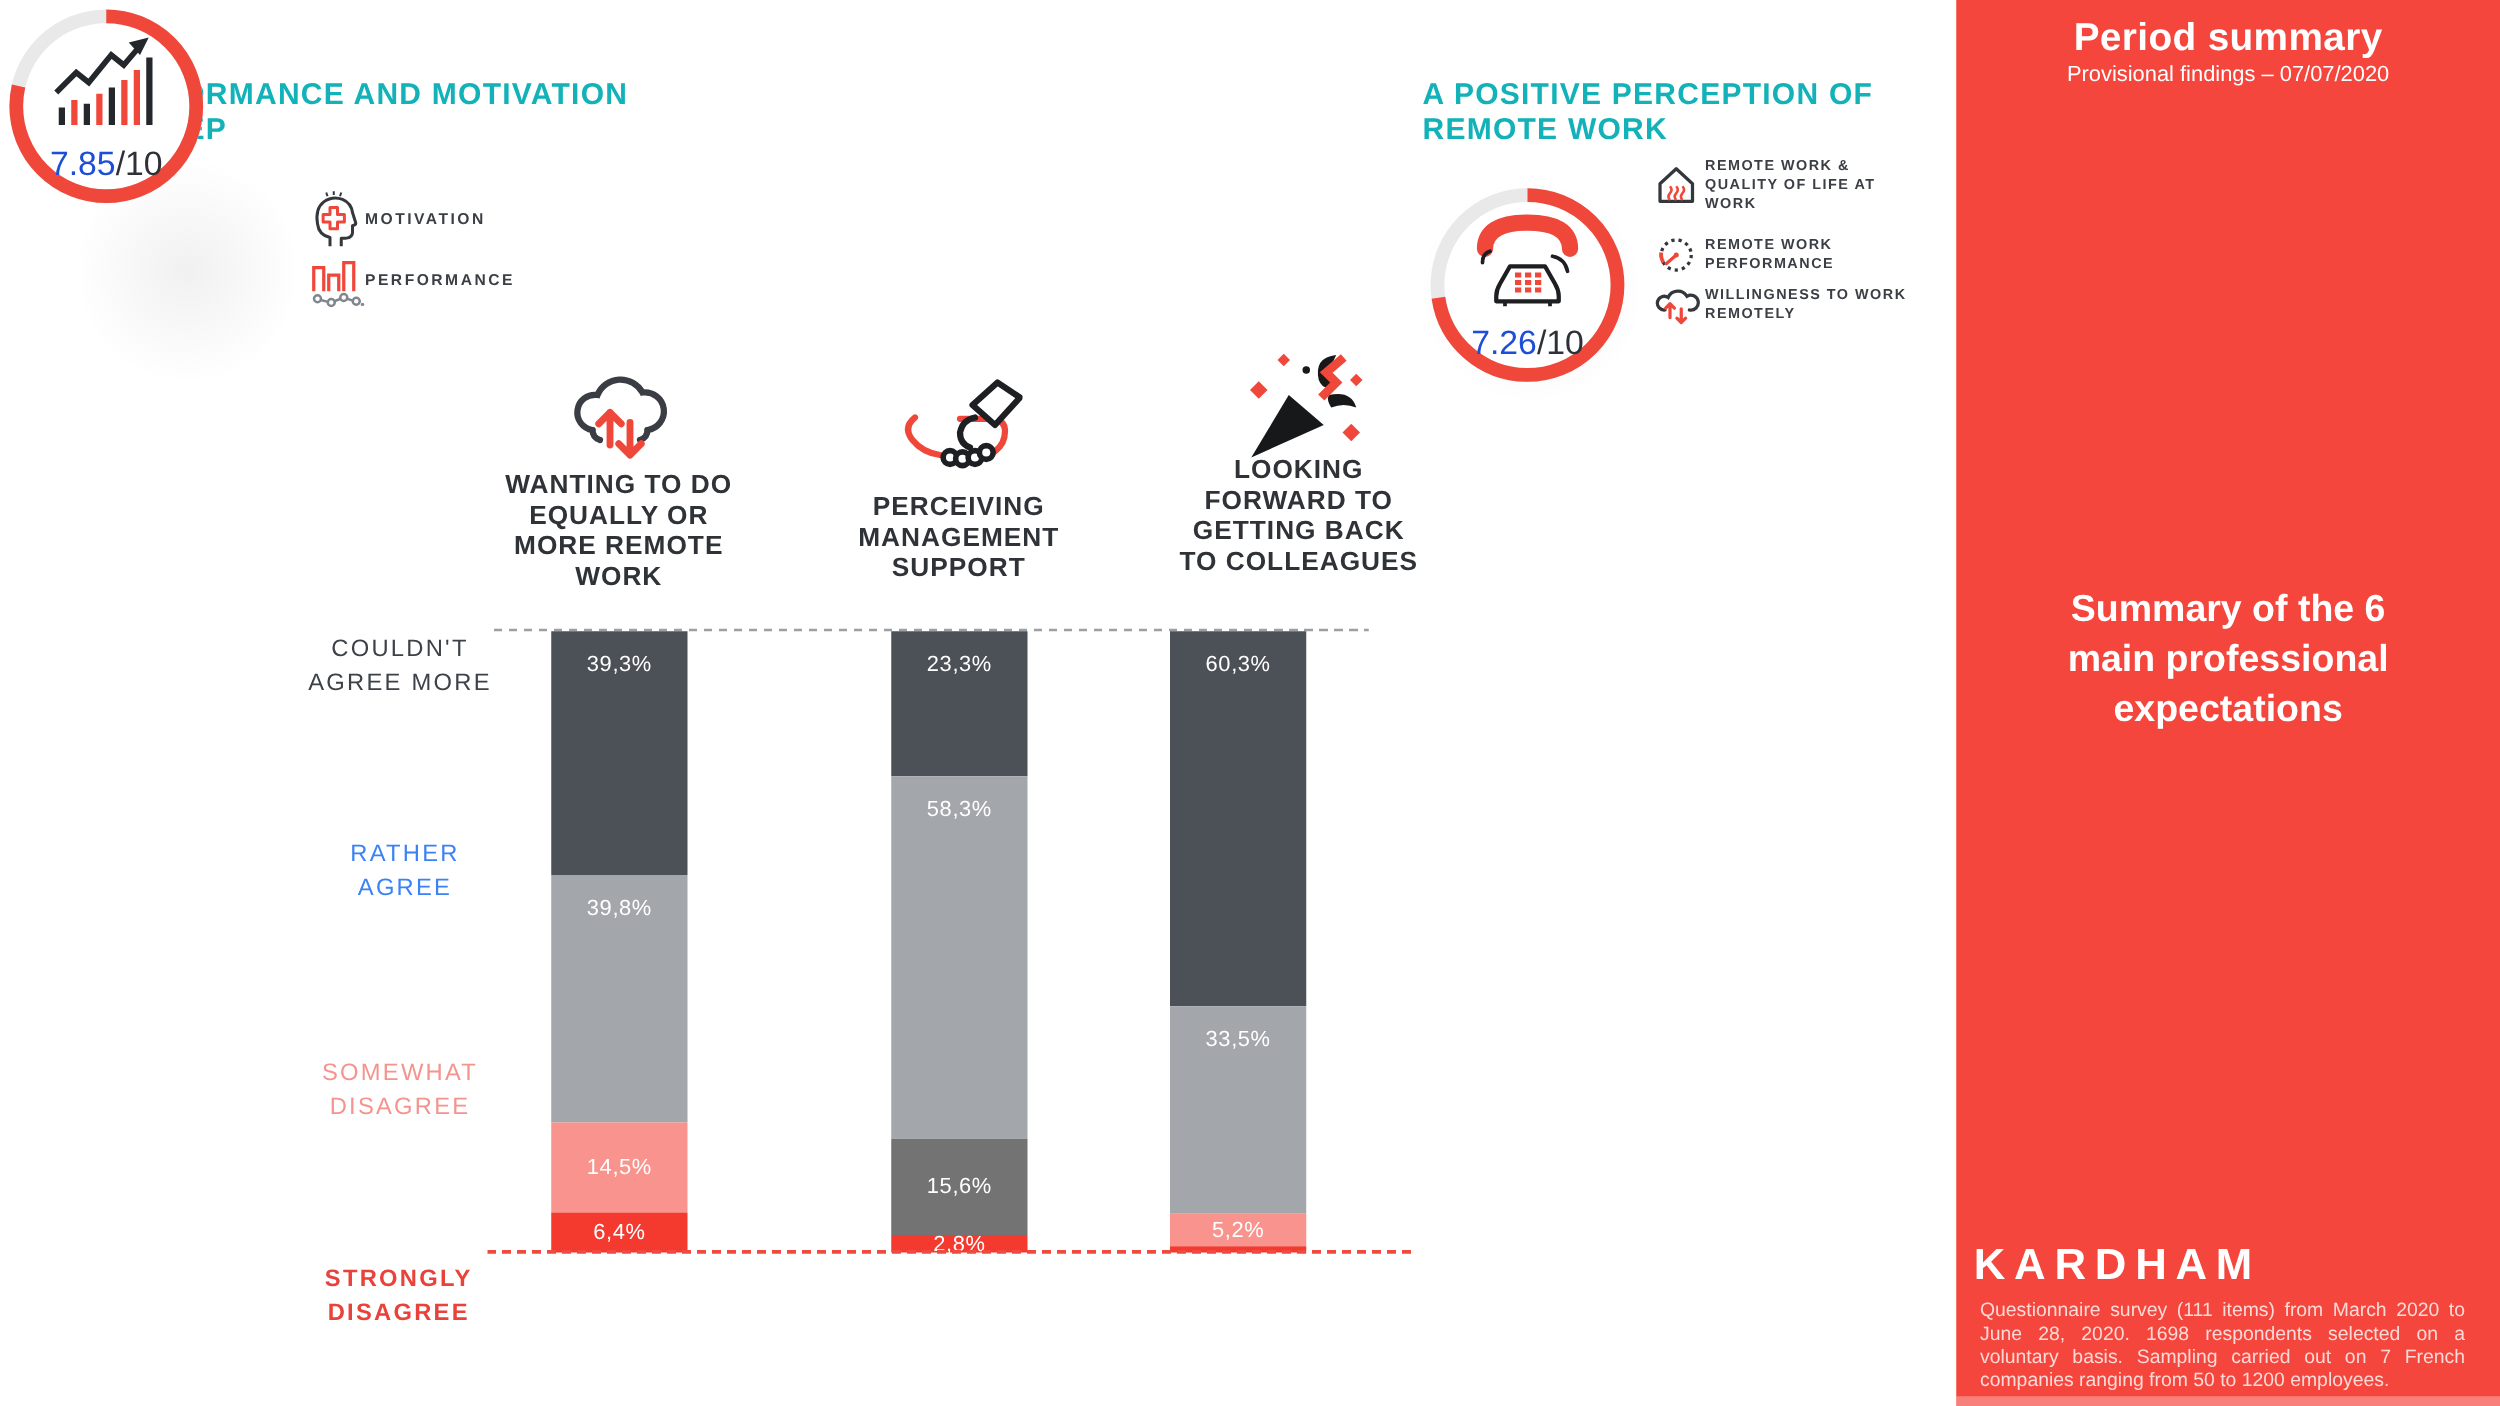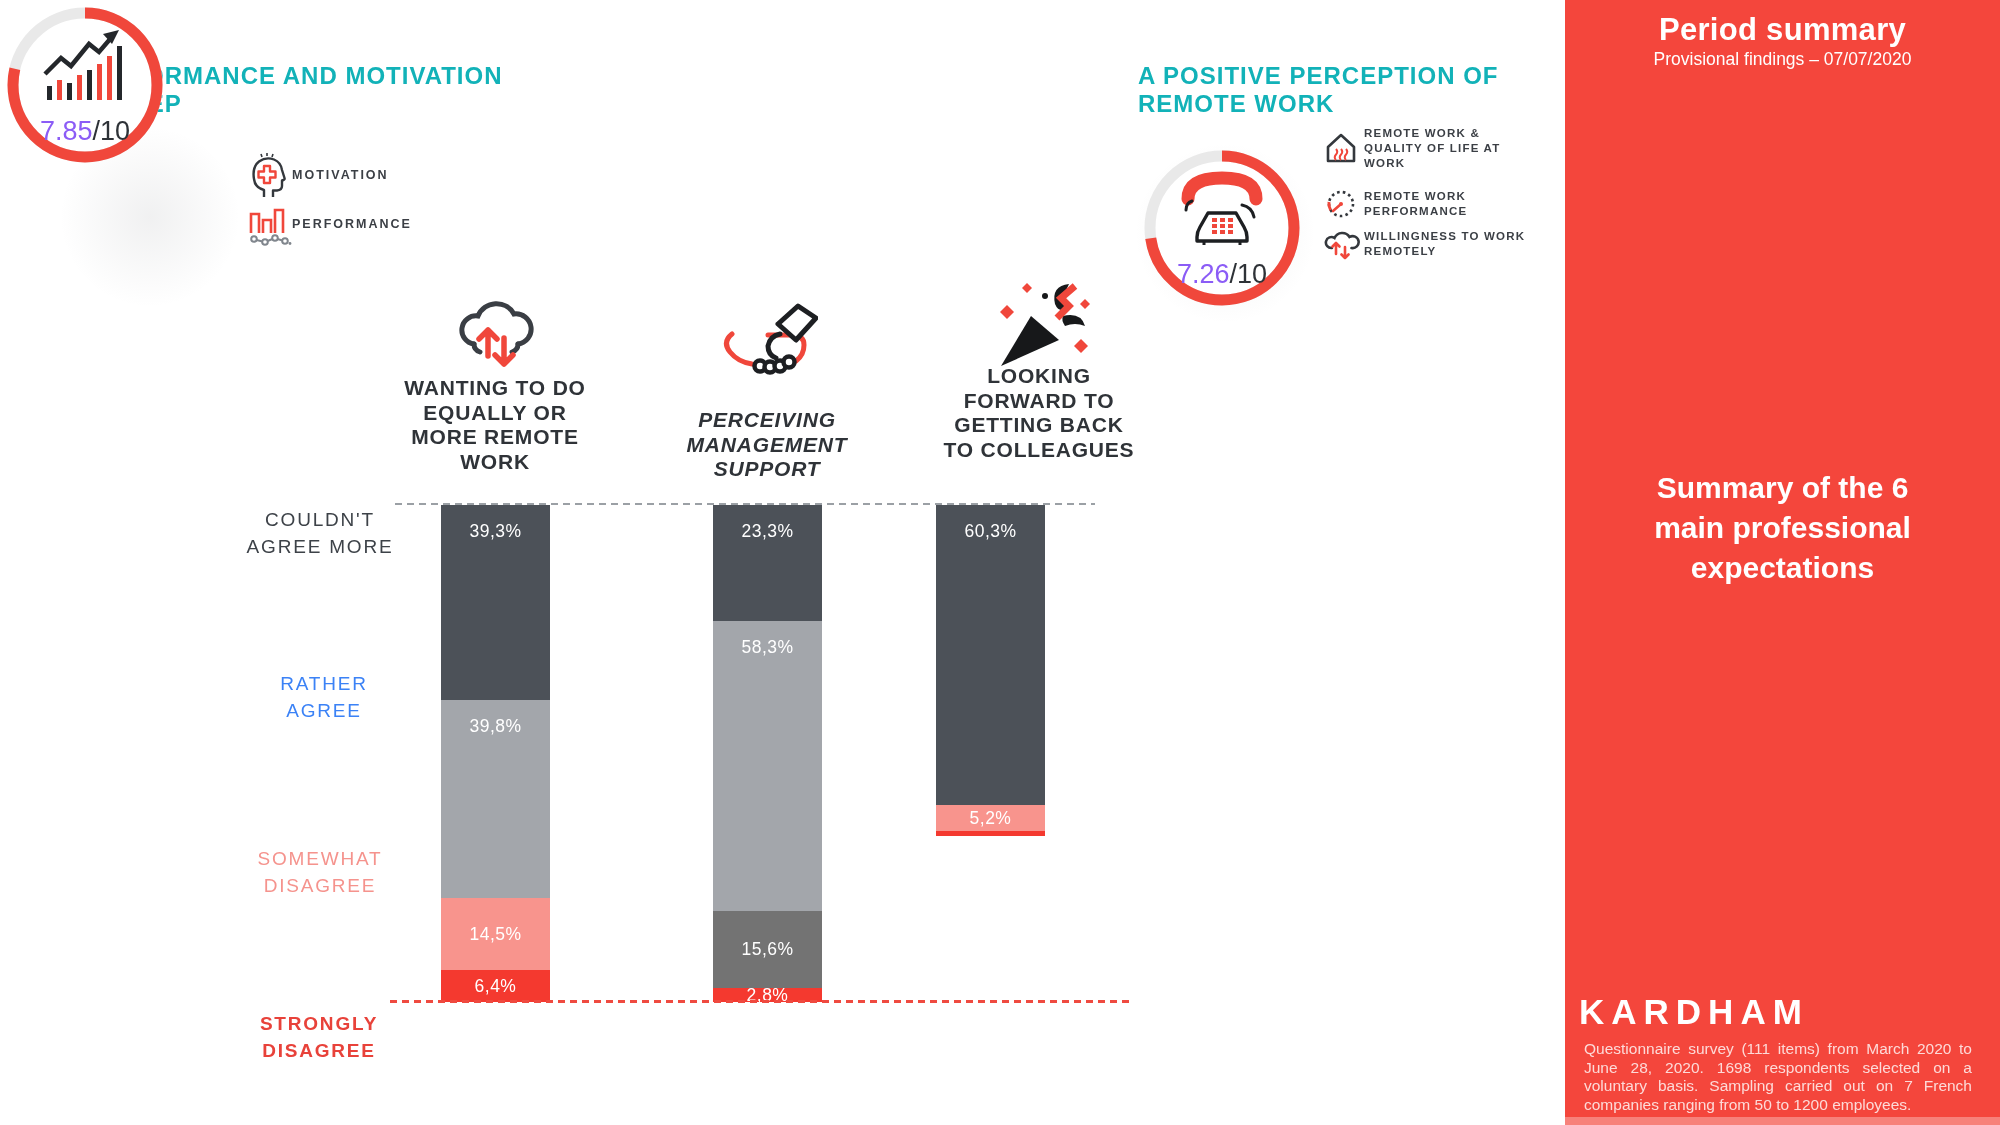--- a/index.html
+++ b/index.html
@@ -14,21 +14,21 @@
 
   
   .gauge-shadow{position:absolute;width:250px;height:250px;border-radius:16px;
                 background:radial-gradient(closest-side,rgba(110,112,118,0.10),rgba(110,112,118,0) 72%);}
   .gauge{position:absolute;width:170px;height:170px;}
   .gauge svg.ring{position:absolute;left:0;top:0;}
   .gauge .icon-wrap{position:absolute;left:0;right:0;top:24px;height:82px;display:flex;
                     align-items:center;justify-content:center;}
   .gauge .score{position:absolute;left:0;right:0;top:116px;text-align:center;font-size:27px;
                 font-weight:normal;letter-spacing:0;}
-  .score .val{color:#8b5cf6;}
+  .score .val{color:#1d4ed8;}
   .score .max{color:#2e3237;}
 
   
   .legend-row{position:absolute;display:flex;align-items:center;}
   .legend-row .licon{flex:0 0 46px;display:flex;align-items:center;justify-content:center;}
   .legend-label{font-weight:bold;color:#3b3f45;font-size:12.5px;letter-spacing:2px;}
   .legend-label-sm{font-weight:bold;color:#3b3f45;font-size:11.5px;letter-spacing:1.2px;
                    line-height:15px;width:165px;}
   #legend-motivation{left:246px;top:152px;}
   #legend-performance{left:246px;top:202px;text-align:right;}
@@ -37,21 +37,21 @@
   #legend-will{left:1318px;top:226px;}
 
   
   .cat-icon{position:absolute;}
   #cat-icon-0{left:450px;top:288px;}
   #cat-icon-1{left:722px;top:300px;}
   #cat-icon-2{left:993px;top:278px;}
   .cat-label{position:absolute;width:240px;text-align:center;color:#2f3338;font-weight:bold;
              font-size:21px;line-height:24.5px;letter-spacing:0.8px;white-space:pre-line;}
   #cat-label-0{left:375px;top:376px;}
-  #cat-label-1{left:647px;top:408px;font-style:italic;}
+  #cat-label-1{left:647px;top:394px;}
   #cat-label-2{left:919px;top:364px;}
 
   
   #bars-layer{position:absolute;left:0;top:0;}
   .bar{position:absolute;top:505px;width:109px;display:flex;flex-direction:column;}
   .seg{position:relative;width:100%;}
   .seg-label{position:absolute;left:0;right:0;text-align:center;color:#ffffff;
              font-size:17.5px;letter-spacing:0.5px;}
   .seg-label.top{top:16px;}
   .seg-label.mid{top:50%;transform:translateY(-50%);}
@@ -290,20 +290,23 @@
           <div class="seg-label mid">15,6%</div>
         </div>
         <div class="seg" style="height: 13.916px; background: rgb(244, 57, 47);">
           <div class="seg-label mid">2,8%</div>
         </div>
       </div>
       <div class="bar" style="left: 936px; width: 109px;">
         <div class="seg" style="height: 299.691px; background: rgb(76, 81, 88);">
           <div class="seg-label top">60,3%</div>
         </div>
+        <div class="seg" style="height: 166.495px; background: rgb(163, 166, 171);">
+          <div class="seg-label top">33,5%</div>
+        </div>
         <div class="seg" style="height: 25.844px; background: rgb(248, 148, 141);">
           <div class="seg-label mid">5,2%</div>
         </div>
         <div class="seg" style="height: 4.97px; background: rgb(244, 57, 47);"></div>
       </div>
     </div>
   <div id="dash-bottom"></div>
 
   <div id="sidebar">
     <div id="sidebar-title">Period summary</div>

